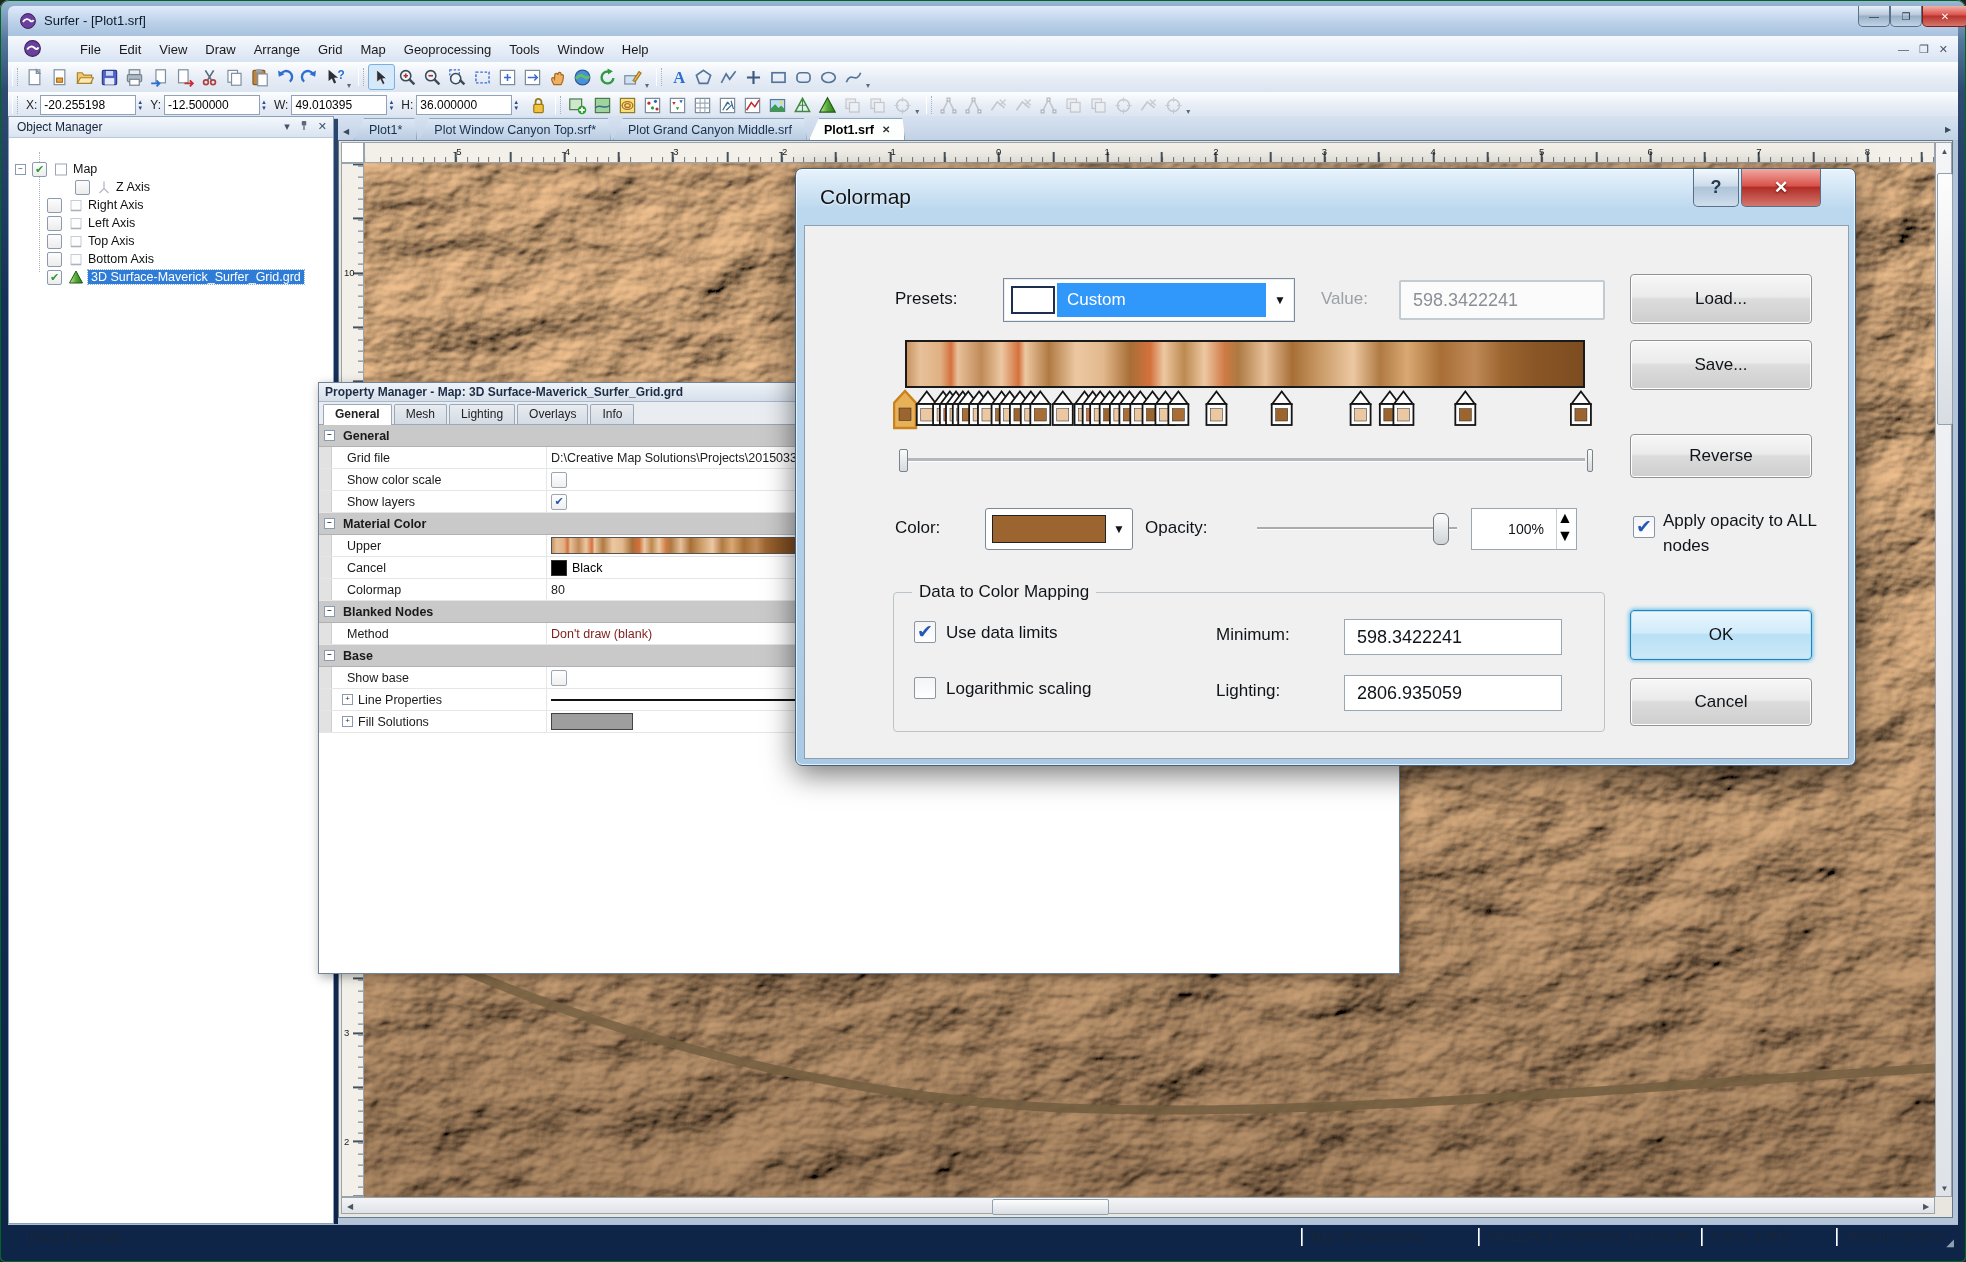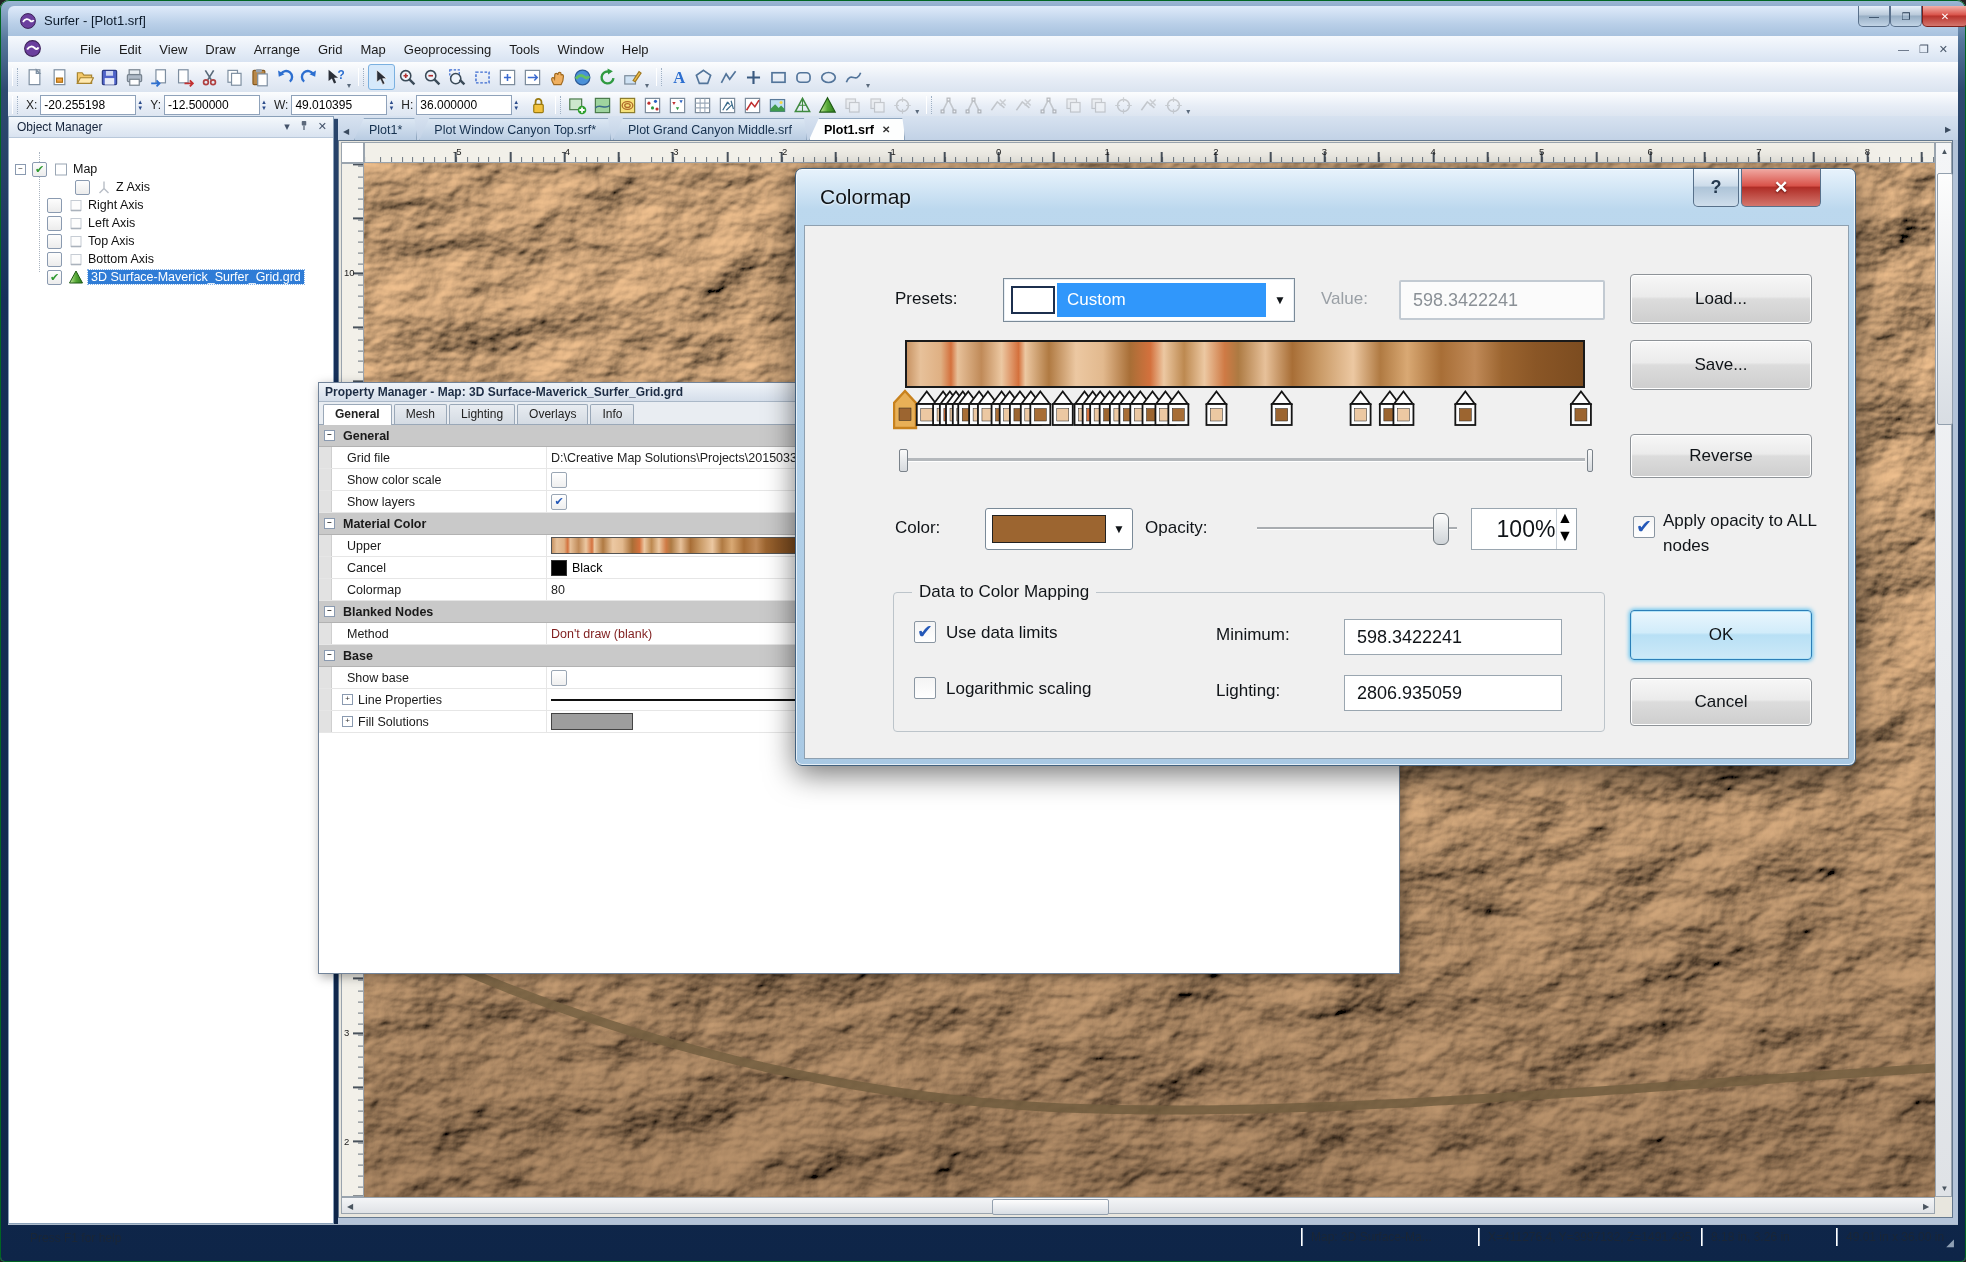--- a/index.html
+++ b/index.html
@@ -122,21 +122,21 @@
   #nodes{position:absolute;left:88px;top:162px;width:704px;height:42px;}
   #cmslider{position:absolute;left:94px;top:222px;width:694px;height:24px;}
   #cmtrack{position:absolute;left:8px;right:8px;top:10px;height:3px;background:#b4b8bc;border-bottom:1px solid #fff;}
   .cmend{position:absolute;top:1px;width:7px;height:21px;border:1px solid #7a828a;background:linear-gradient(#fafafa,#d6dade);border-radius:2px;}
   #colorbox{position:absolute;left:180px;top:282px;width:148px;height:42px;background:#fff;border:1px solid #7a8a98;border-radius:3px;display:flex;align-items:center;box-sizing:border-box;}
   #colorswatch{flex:1;height:28px;margin-left:6px;border:1px solid #222;box-sizing:border-box;}
   #colorarrow{width:26px;text-align:center;font-size:12px;color:#101418;flex:none;}
   #opactrack{position:absolute;left:452px;top:301px;width:200px;height:2px;background:#a8acb0;border-bottom:1px solid #fff;}
   #opacthumb{position:absolute;left:628px;top:287px;width:14px;height:30px;border:1px solid #70787e;border-radius:6px;background:linear-gradient(#fdfdfd,#cfd4d8);}
   #opacspin{position:absolute;left:666px;top:282px;width:106px;height:42px;background:#fff;border:1px solid #9aa6b0;display:flex;align-items:center;box-sizing:border-box;}
-  #opacspin .val{flex:1;text-align:center;font-size:23px;color:#101418;padding-left:24px;}
+  #opacspin .val{flex:1;text-align:center;font-size:14px;color:#101418;padding-left:24px;}
   #opacspin .arrows{width:19px;height:100%;border-left:1px solid #c8d0d8;display:flex;flex-direction:column;flex:none;}
   .dchk{width:22px;height:22px;border:1px solid #8a96a2;border-radius:2px;background:linear-gradient(#f4f4f4,#fff);
         font-size:19px;line-height:20px;text-align:center;color:#2458b8;box-sizing:border-box;}
   #applylbl{position:absolute;left:858px;top:282px;width:170px;font-size:17px;line-height:25px;color:#101418;}
   #groupbox{position:absolute;left:88px;top:366px;width:712px;height:140px;border:1px solid #bcc4ca;border-radius:4px;box-sizing:border-box;}
   #grouptitle{position:absolute;left:18px;top:-11px;background:#f0f0f0;padding:0 7px;font-size:17px;color:#101418;}
   .gfield{position:absolute;left:450px;width:218px;height:36px;background:#fff;border:1px solid #9aa6b0;font-size:18px;color:#101418;
           display:flex;align-items:center;padding-left:12px;box-sizing:border-box;}
   
   #statusbar{position:absolute;left:8px;top:1224px;width:1950px;height:26px;

